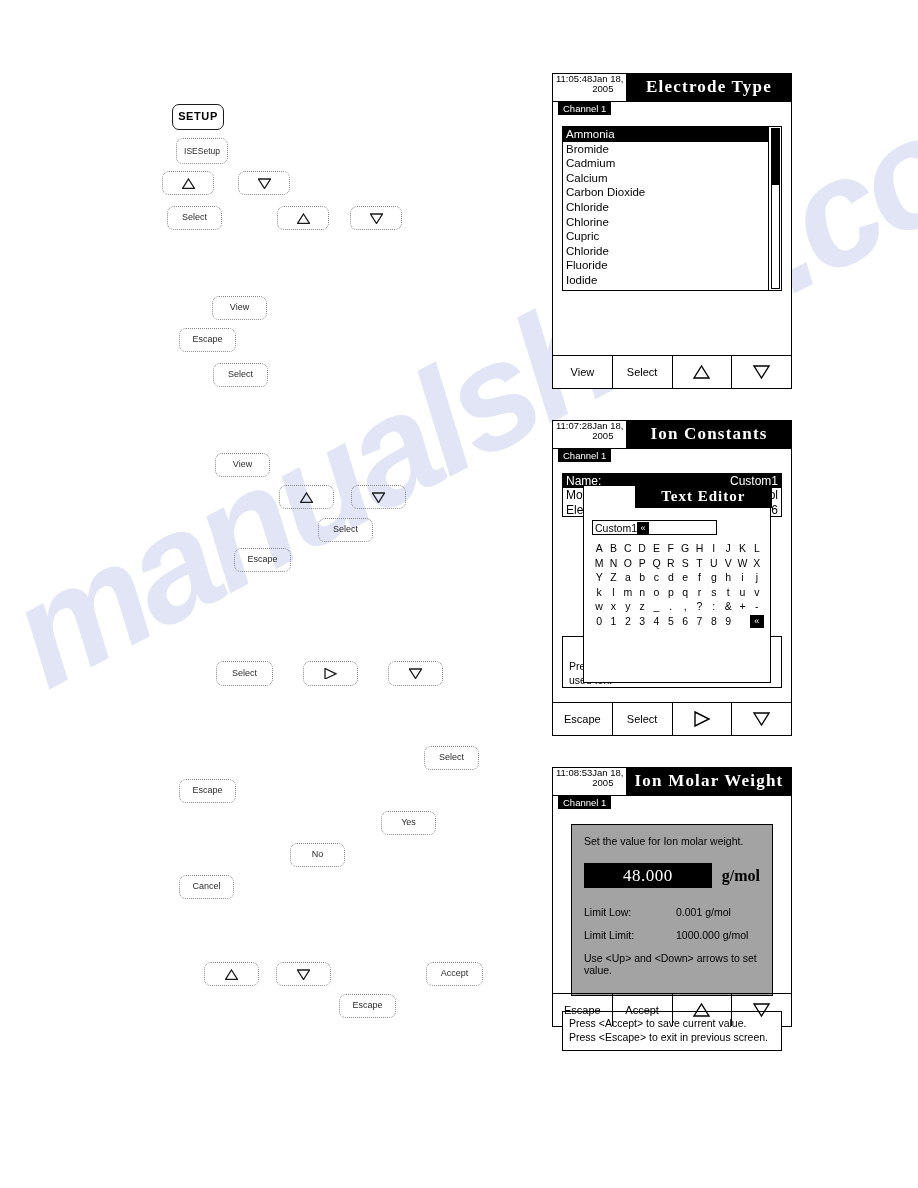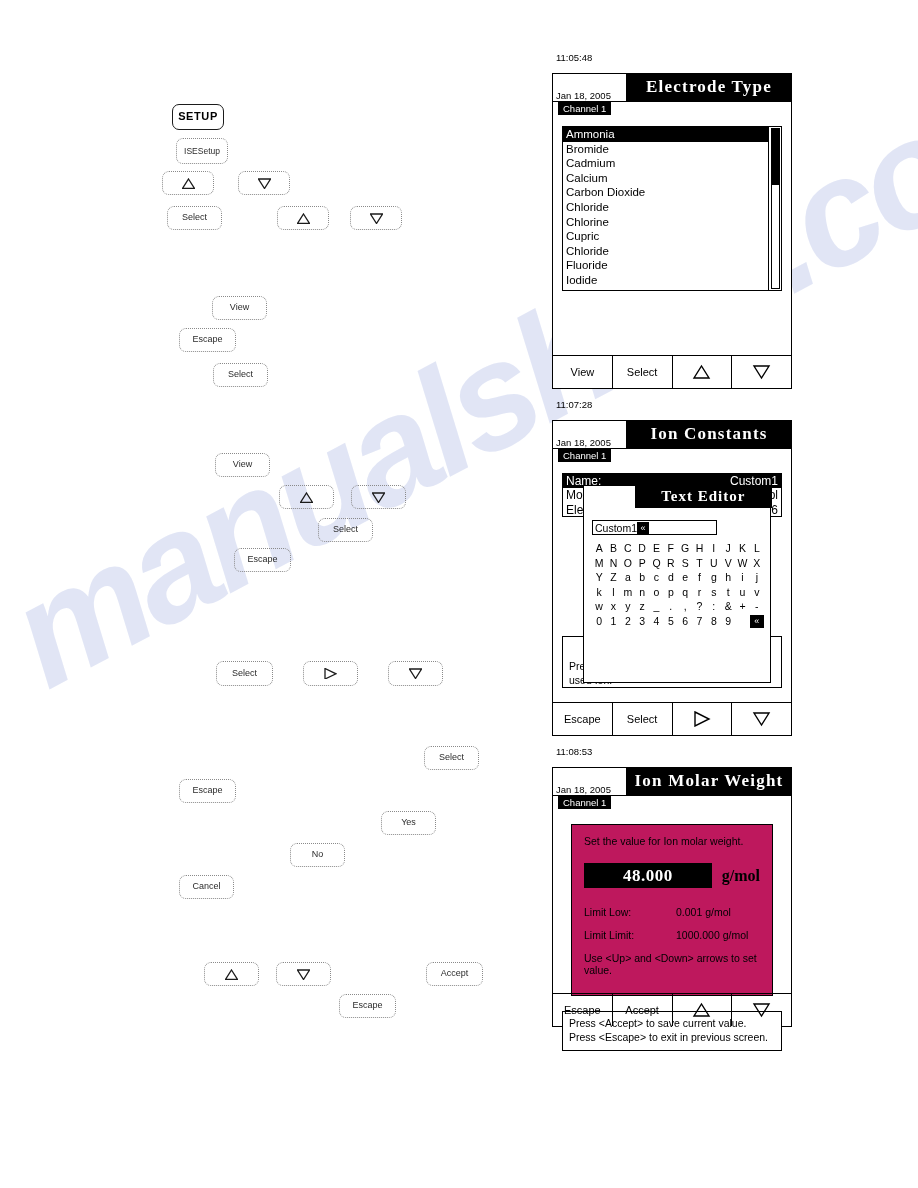--- a/index.html
+++ b/index.html
@@ -41,23 +41,22 @@
     position:absolute;box-sizing:border-box;
     border:1.5px solid #000;background:#fff;z-index:2;
   }
   .titlebar{
     position:relative;height:28px;background:#000;box-sizing:border-box;
     display:flex;align-items:stretch;
   }
   .clockbox{
     width:74px;background:#fff;color:#000;box-sizing:border-box;
     border-right:1.5px solid #000;border-bottom:1.5px solid #000;
-    display:flex;flex-direction:column;justify-content:flex-end;
+    display:flex;flex-direction:row;justify-content:flex-start;
     padding-left:3px;
-    gap:28px;
   }
   .clockbox .tm{font-size:9.5px;line-height:10px;}
   .clockbox .dt{font-size:9.5px;line-height:10px;}
   .scrtitle{
     flex:1;color:#fff;display:flex;align-items:center;justify-content:center;
     font-family:"Liberation Serif", serif;font-weight:bold;font-size:17px;
     letter-spacing:1.2px;padding-bottom:2px;
   }
   .chanrow{height:15px;background:#fff;display:flex;align-items:flex-start;}
   .chanchip{
@@ -130,28 +129,28 @@
   }
   .kbd span{
     font-size:10.5px;line-height:13.5px;text-align:center;color:#000;
     font-family:"Liberation Sans", sans-serif;
   }
   .kbd span.bs{background:#000;color:#fff;font-size:9px;}
 
   
   .valbox{
     position:absolute;left:18px;right:18px;top:56px;height:172px;
-    border:1.5px solid #000;box-sizing:border-box;background:#be185d;padding:10px 12px;
+    border:1.5px solid #000;box-sizing:border-box;background:#a3a3a3;padding:10px 12px;
   }
   .valbox .lead{font-size:10.5px;color:#000;margin:0 0 16px 0;}
   .valfield{display:flex;align-items:center;margin-bottom:18px;}
   .valfield .num{
     background:#000;color:#fff;width:143px;height:25px;
     display:flex;align-items:center;justify-content:center;
-    font-family:"Liberation Serif", serif;font-size:17px;font-weight:bold;letter-spacing:.5px;
+    font-family:"Liberation Serif", serif;font-size:17px;font-weight:normal;letter-spacing:.5px;
   }
   .valfield .unit{font-family:"Liberation Serif", serif;font-size:16px;font-weight:bold;margin-left:10px;color:#000;}
   .limrow{display:flex;font-size:10.5px;margin-bottom:11px;color:#000;}
   .limrow .lab{width:92px;}
   .limrow .amt{}
   .valbox .hint{font-size:10.5px;color:#000;margin:0;}
 </style>
 </head>
 <body>
 

